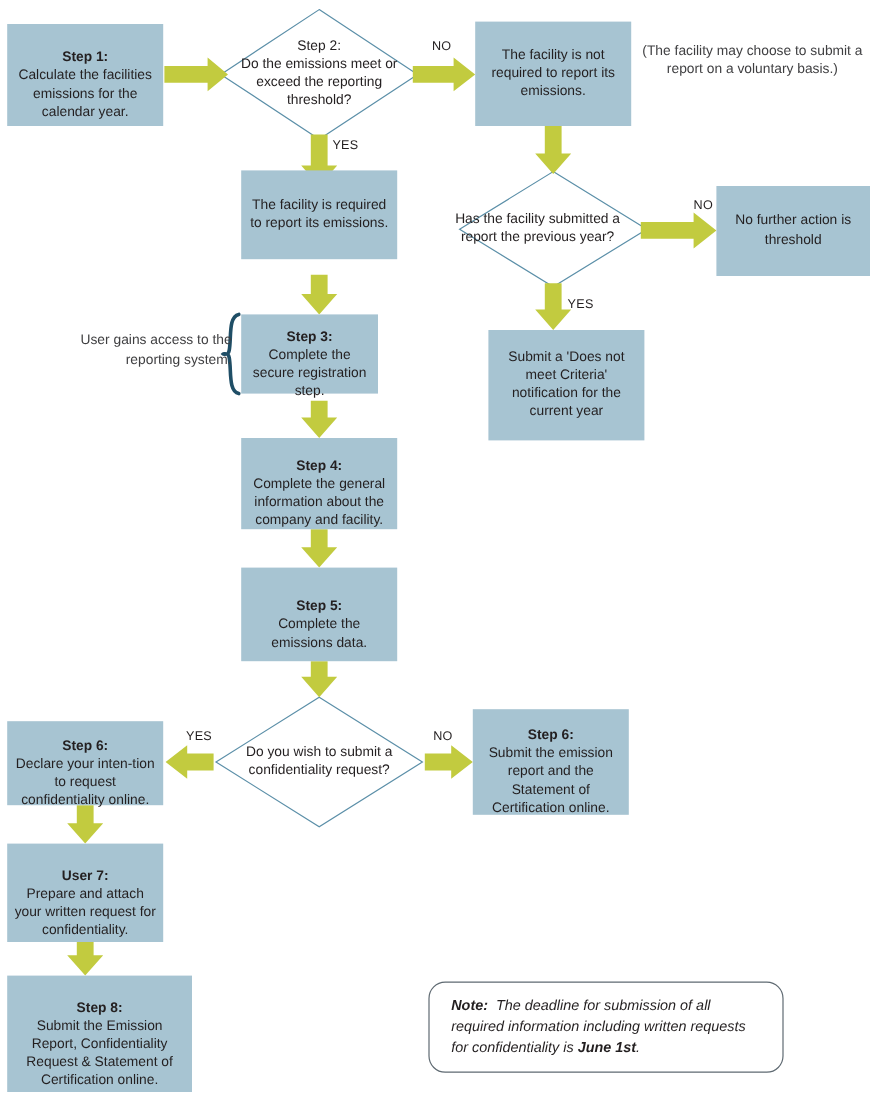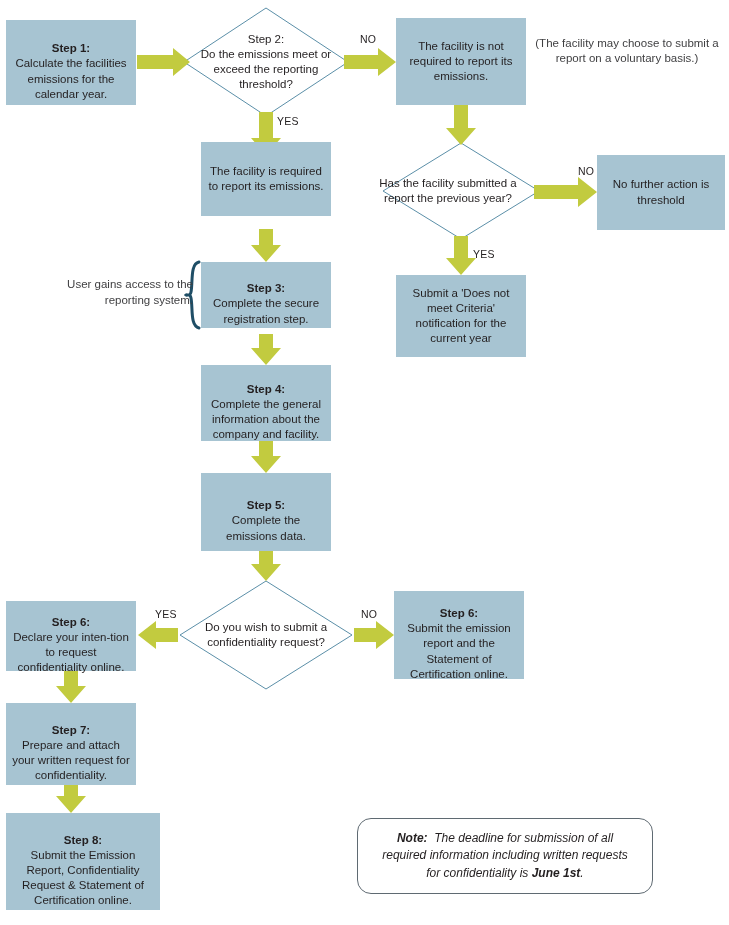--- a/index.html
+++ b/index.html
@@ -82,21 +82,21 @@
   }
   .note {
     position: absolute;
     box-sizing: border-box;
     border: 1.4px solid #5f6a72;
     border-radius: 14px;
     background: #ffffff;
     display: flex;
     align-items: center;
     justify-content: center;
-    text-align: center;
+    text-align: left;
     font-style: italic;
     font-size: 12px;
     line-height: 1.45;
     color: #231f20;
     padding: 8px 18px;
   }
   .note b { font-style: italic; font-weight: bold; }
   .left-note {
     position: absolute;
     text-align: right;
@@ -203,33 +203,33 @@
   </div>
 
   <div class="diamond-label" style="left:376px; top:160px; width:144px; height:62px;">
     <span>Has the facility submitted a report the previous year?</span>
   </div>
 
   <div class="node box" style="left:597px; top:155px; width:128px; height:75px;">
     <span>No further action is threshold</span>
   </div>
 
-  <div class="node box" style="left:396px; top:275px; width:130px; height:82px;">
+  <div class="node box" style="left:407px; top:275px; width:130px; height:92px;">
     <span>Submit a 'Does not meet Criteria' notification for the current year</span>
   </div>
 
   <div class="node box" style="left:201px; top:142px; width:130px; height:74px;">
     <span>The facility is required to report its emissions.</span>
   </div>
 
   <div class="left-note" style="left:55px; top:277px; width:138px;">
     <span>User gains access to the reporting system.</span>
   </div>
 
-  <div class="node box" style="left:201px; top:262px; width:130px; height:66px;">
+  <div class="node box" style="left:201px; top:262px; width:114px; height:66px;">
     <div>
       <span class="bold">Step 3:</span>
       <span class="t">Complete the secure registration step.</span>
     </div>
   </div>
 
   <div class="node box" style="left:201px; top:365px; width:130px; height:76px;">
     <div>
       <span class="bold">Step 4:</span>
       <span class="t">Complete the general information about the company and facility.</span>
@@ -256,21 +256,21 @@
 
   <div class="node box" style="left:394px; top:591px; width:130px; height:88px;">
     <div>
       <span class="bold">Step 6:</span>
       <span class="t">Submit the emission report and the Statement of Certification online.</span>
     </div>
   </div>
 
   <div class="node box" style="left:6px; top:703px; width:130px; height:82px;">
     <div>
-      <span class="bold">Step 7:</span>
+      <span class="bold">User 7:</span>
       <span class="t">Prepare and attach your written request for confidentiality.</span>
     </div>
   </div>
 
   <div class="node box" style="left:6px; top:813px; width:154px; height:97px;">
     <div>
       <span class="bold">Step 8:</span>
       <span class="t">Submit the Emission Report, Confidentiality Request &amp; Statement of Certification online.</span>
     </div>
   </div>

